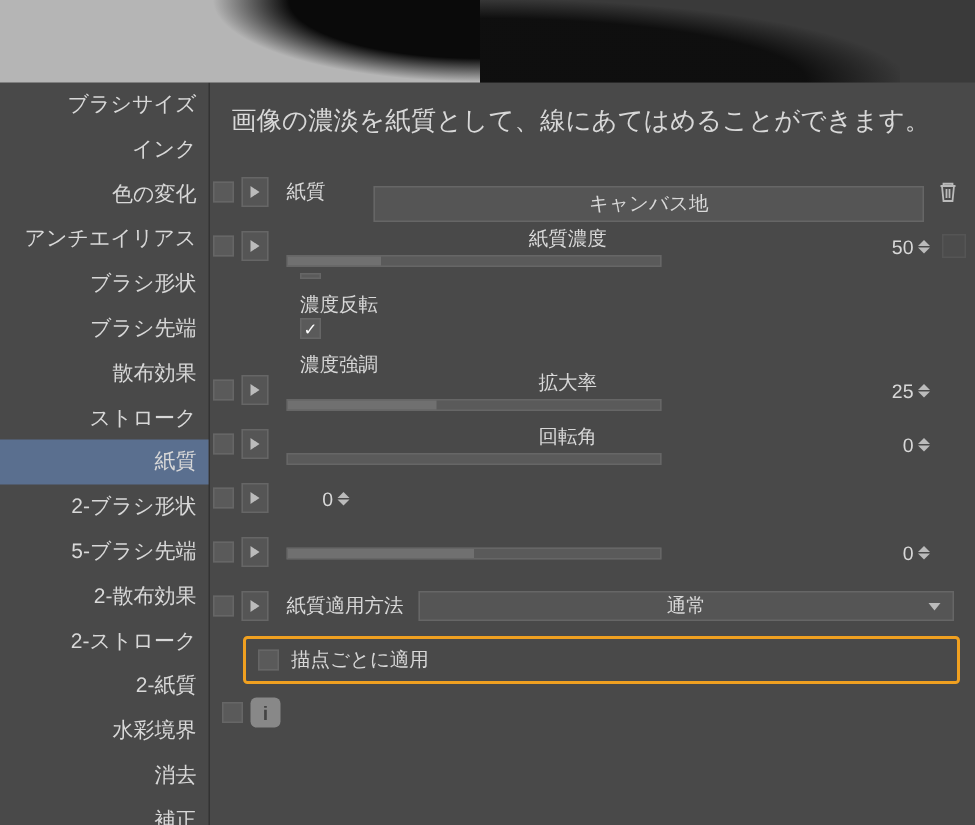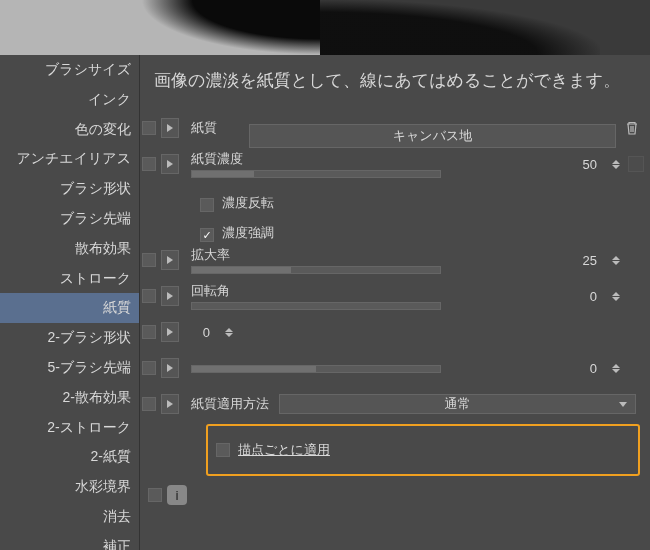--- a/index.html
+++ b/index.html
@@ -19,31 +19,31 @@
 .row { display: flex; align-items: center; height: 36px; }
 .cb-cell { width: 18px; display: flex; justify-content: center; }
 .checkbox { width: 14px; height: 14px; border: 1px solid #666; background: #5a5a5a; display: flex; align-items: center; justify-content: center; font-size: 11px; color: #fff; }
 .checkbox.checked { background: #5a5a5a; }
 .play { width: 18px; height: 20px; border: 1px solid #666; background: #555; display: flex; align-items: center; justify-content: center; margin-left: 3px; }
 .play::before { content: ''; width: 0; height: 0; border-left: 6px solid #bbb; border-top: 4px solid transparent; border-bottom: 4px solid transparent; }
 .label-col { padding: 0 8px 0 12px; white-space: nowrap; min-width: 70px; }
 .dropdown { flex: 1; height: 24px; background: #555; border: 1px solid #666; display: flex; align-items: center; justify-content: center; margin-right: 6px; font-size: 13px; margin-top: 16px; }
 .trash { width: 20px; height: 22px; display: flex; align-items: center; justify-content: center; color: #bbb; margin-right: 8px; cursor: pointer; }
 .slider-wrap { flex: 1; padding: 0 0 0 12px; display: flex; flex-direction: column; }
-.slider-label-row { display: flex; justify-content: flex-start; align-items: center; }
+.slider-label-row { display: flex; justify-content: center; align-items: center; }
 .slider-bar { height: 8px; background: #5a5a5a; border: 1px solid #666; position: relative; margin-top: 2px; width: 250px; }
 .slider-fill { height: 100%; background: #707070; }
-.value-col { min-width: 58px; text-align: right; padding-right: 4px; display: flex; align-items: center; justify-content: flex-end; gap: 15px; }
+.value-col { min-width: 58px; text-align: right; padding-right: 4px; display: flex; align-items: center; justify-content: flex-end; gap: 3px; }
 .spinner { display: flex; flex-direction: column; gap: 1px; }
 .spinner span { width: 0; height: 0; border-left: 4px solid transparent; border-right: 4px solid transparent; }
 .spinner .up { border-bottom: 4px solid #bbb; }
 .spinner .dn { border-top: 4px solid #bbb; }
 .square-icon { width: 16px; height: 16px; border: 1px solid #555; margin-left: 4px; background: #4c4c4c; }
-.inline-check-row { display: flex; align-items: flex-end; height: 30px; padding-left: 60px; gap: 8px; }
-.highlight-box { border: 2px solid #f0a020; border-radius: 3px; margin: 2px 10px 2px 66px; height: 52px; display: flex; align-items: center; padding-left: 8px; gap: 8px; text-decoration: underline; }
+.inline-check-row { display: flex; align-items: flex-start; height: 30px; padding-left: 60px; gap: 8px; flex-direction: column; }
+.highlight-box { border: 2px solid #f0a020; border-radius: 3px; margin: 2px 10px 2px 22px; height: 32px; display: flex; align-items: center; padding-left: 8px; gap: 8px; }
 .dropdown-wide { flex: 1; height: 20px; background: #555; border: 1px solid #666; display: flex; align-items: center; justify-content: center; margin-right: 14px; position: relative; }
 .dropdown-wide::after { content: ''; position: absolute; right: 8px; width: 0; height: 0; border-left: 4px solid transparent; border-right: 4px solid transparent; border-top: 5px solid #bbb; }
 .bottom-row { display: flex; align-items: center; height: 32px; padding-left: 6px; margin-top: 3px; }
 .info-icon { width: 20px; height: 20px; border-radius: 4px; background: #888; color: #444; font-weight: bold; display: flex; align-items: center; justify-content: center; margin-left: 3px; margin-right: 10px; font-size: 13px; }
 </style>
 </head>
 <body>
 
 <div class="preview">
   <div class="preview-left"></div>

